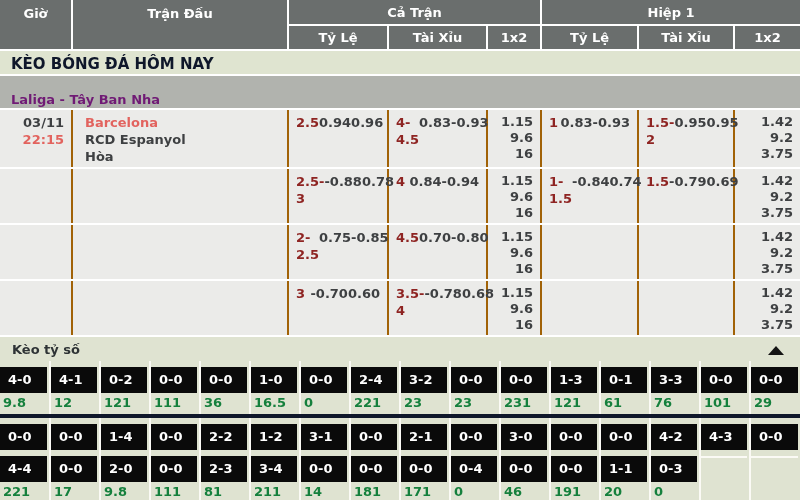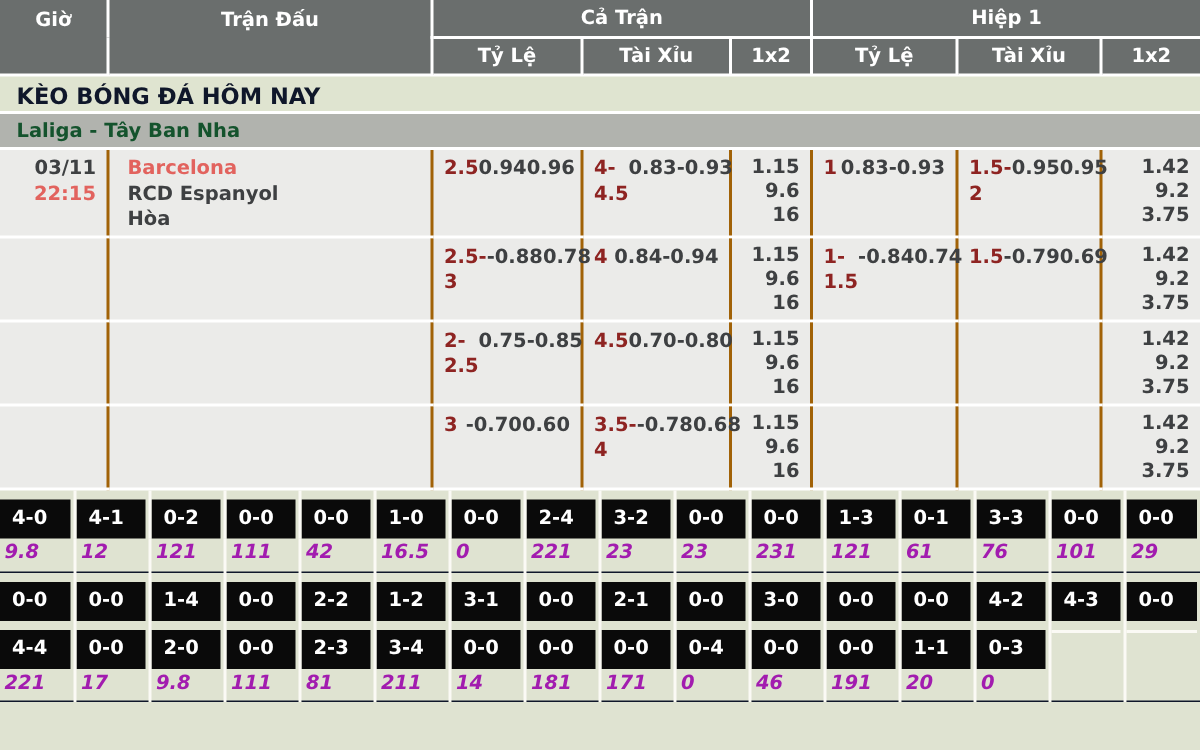--- a/index.html
+++ b/index.html
@@ -20,22 +20,22 @@
   }
   .odds-head th:last-child { border-right:none; }
   .odds-head th.span2 { height:50px; vertical-align:top; padding-top:6px; }
 
   
   .title-bar {
     background:#dfe4d0; color:#0f172a; font-size:15px;
     padding:4px 11px 3px; height:25px; border-bottom:2px solid #ffffff;
   }
   .league-bar {
-    background:#b1b3ae; color:#14532d; font-size:13px;
-    padding:4px 11px; height:24px; border-bottom:2px solid #ffffff;
+    background:#b1b3ae; color:#701a75; font-size:13px;
+    padding:16px 11px; height:24px; border-bottom:2px solid #ffffff;
   }
 
   
   .odds-body td {
     background:#ebebe9; color:#3e4042;
     border-right:2px solid #a16207; border-bottom:2px solid #ffffff;
     vertical-align:top; height:52px; padding:4px 7px 2px 7px; font-size:13px;
   }
   .odds-body td:last-child { border-right:none; }
   .c-time { text-align:right; line-height:17px; }
@@ -54,23 +54,23 @@
     position:absolute; right:16px; top:9px; width:0; height:0; cursor:pointer;
     border-left:8px solid transparent; border-right:8px solid transparent;
     border-bottom:9px solid #141414;
   }
   .score-grid td { width:50px; }
   .sc-row td { padding:6px 2px 0 0; border-right:2px solid #fbfaf5; }
   .sc-row td:last-child, .val-row td:last-child { border-right:none; }
   .sc { background:#0a0a0a; color:#ffffff; height:26px; line-height:26px; padding-left:8px; font-size:13px; }
   .sc.empty { background:transparent; border-top:2px solid #fbfaf5; }
   .val-row td {
-    color:#a21caf; font-size:13px; vertical-align:top;
+    color:#15803d; font-size:13px; vertical-align:top;
     padding:2px 0 4px 3px; height:22px;
-    border-right:2px solid #fbfaf5; border-bottom:1px solid #0f172a;font-style:italic;
+    border-right:2px solid #fbfaf5; border-bottom:4px solid #0f172a;
   }
 </style>
 </head>
 <body>
 
 <table class="odds-head">
   <colgroup>
     <col style="width:72px">
       <col style="width:216px">
     <col style="width:100px">
@@ -317,20 +317,24 @@
         <td class="c-x12">
           <div>1.42</div>
           <div>9.2</div>
           <div>3.75</div>
         </td>
       </tr>
     </tbody>
 </table>
 
 <div class="score-section">
+  <div class="score-title">
+    <span>Kèo tỷ số</span>
+    <span class="arrow-up"></span>
+  </div>
   <table class="score-grid">
     <tbody id="score-grid-body">
         <tr class="sc-row">
           <td>
             <div class="sc">4-0</div>
           </td>
           <td>
             <div class="sc">4-1</div>
           </td>
           <td>
@@ -374,21 +378,21 @@
           </td>
           <td>
             <div class="sc">0-0</div>
           </td>
         </tr>
         <tr class="val-row">
           <td>9.8</td>
           <td>12</td>
           <td>121</td>
           <td>111</td>
-          <td>42</td>
+          <td>36</td>
           <td>16.5</td>
           <td>0</td>
           <td>221</td>
           <td>23</td>
           <td>23</td>
           <td>231</td>
           <td>121</td>
           <td>61</td>
           <td>76</td>
           <td>101</td>

